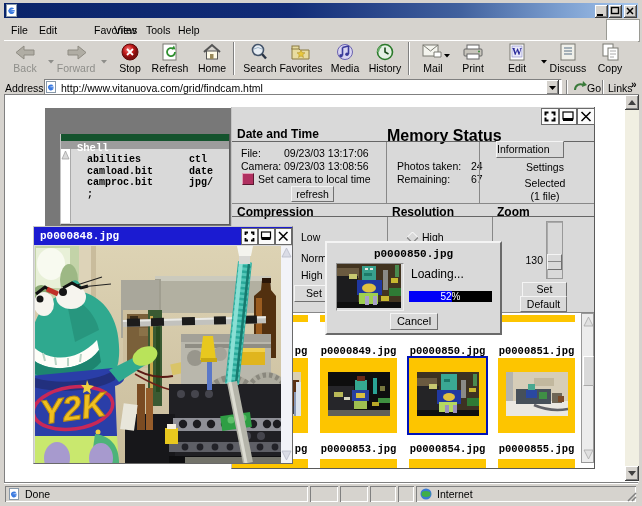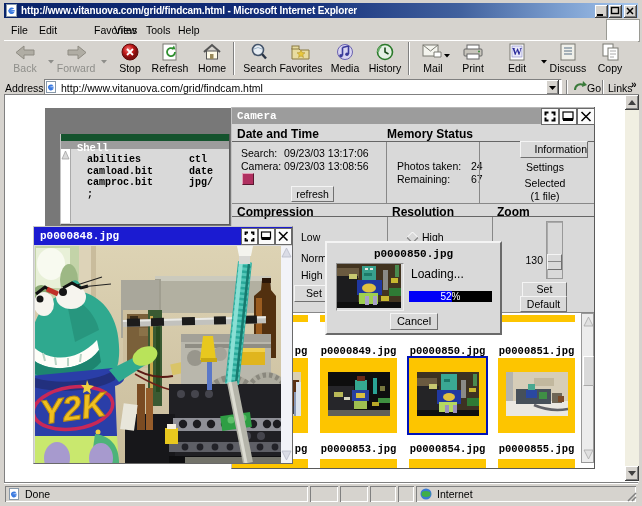--- a/index.html
+++ b/index.html
@@ -12,21 +12,20 @@
 </style></head><body>
 <div id="s">
 
 <div class="abs" style="left:4px;top:3px;width:634px;height:15px;background:linear-gradient(90deg,#0a246a 0%,#122c78 45%,#41619e 72%,#7c9fd0 88%,#a8c8ee 100%);"></div>
 <div class="abs" style="left:6px;top:4px;width:13px;height:13px;">
 <svg width="13" height="13">
         <rect x="0.5" y="0.5" width="10" height="12" fill="#fff" stroke="#8899aa"></rect>
         <path d="M8.5 8.2 a3.2 3.2 0 1 1 -0.4 -3.4 l-5.2 1.8 z" fill="#3a7ae0"></path>
         <path d="M2.5 6.8 h6.2" stroke="#3a7ae0" stroke-width="1.4"></path>
       </svg></div>
-<div class="abs" style="left:21px;top:4px;width:570px;height:14px;color:#fff;font-weight:bold;font-size:10px;letter-spacing:-0.15px;line-height:14px;white-space:nowrap;">http://www.vitanuova.com/grid/findcam.html - Microsoft Internet Explorer</div>
 
 <div class="abs raised" style="left:595px;top:5px;width:13px;height:13px;background:#d6d3ce;"><svg width="13" height="13">
         <rect x="2" y="9" width="6" height="2" fill="#000"></rect>
       </svg></div>
 <div class="abs raised" style="left:609px;top:5px;width:13px;height:13px;background:#d6d3ce;"><svg width="13" height="13">
         <rect x="2.5" y="2.5" width="7" height="6" fill="none" stroke="#000" stroke-width="1.4"></rect>
       </svg></div>
 <div class="abs raised" style="left:624px;top:5px;width:13px;height:13px;background:#d6d3ce;"><svg width="13" height="13">
         <path d="M3 3 L9 9 M9 3 L3 9" stroke="#000" stroke-width="1.5"></path>
       </svg></div>
@@ -199,50 +198,50 @@
 <div class="abs" style="left:0px;top:16px;width:9px;height:11px;"><svg width="9" height="11">
             <path d="M4.5 1 L8 9 H1 Z" fill="#d9d9d9" stroke="#999" stroke-width=".7"></path>
           </svg></div>
 <div class="abs mono" style="left:26px;top:20px;font-weight:bold;font-size:10px;line-height:11.5px;white-space:pre;">abilities        ctl
 camload.bit      date
 camproc.bit      jpg/
 ;</div>
 </div>
 
 <div class="abs" style="left:231px;top:107px;width:364px;height:362px;background:#d9d9d9;border:1px solid #5a5a5a;border-top:none;box-sizing:border-box;font-size:10.5px;border-color:#c4c4c4 #5a5a5a #5a5a5a #c4c4c4;border-top:none;">
-<div class="abs mono" style="left:0;top:0;width:362px;height:17px;background:#9c9c9c;color:#fff;font-weight:bold;font-size:11px;line-height:17px;padding-left:5px;box-sizing:border-box;border-top:1px solid #b8b8b8;">Camera</div>
 
 <div class="abs" style="left:309px;top:1px;width:16px;height:15px;background:#fbfbfb;border:1px solid #6a6a6a;"><svg width="16" height="15">
             <path d="M3.5 6.5 v-3 h3 M9.5 3.5 h3 v3 M12.5 8.5 v3 h-3 M6.5 11.5 h-3 v-3" fill="none" stroke="#000" stroke-width="2"></path>
           </svg></div>
 <div class="abs" style="left:327px;top:1px;width:16px;height:15px;background:#fbfbfb;border:1px solid #6a6a6a;"><svg width="16" height="15">
             <rect x="3" y="3" width="10" height="7" fill="none" stroke="#000" stroke-width="1.2"></rect>
             <rect x="3" y="9" width="10" height="3" fill="#000"></rect>
           </svg></div>
 <div class="abs" style="left:345px;top:1px;width:16px;height:15px;background:#fbfbfb;border:1px solid #6a6a6a;"><svg width="16" height="15">
             <path d="M3.5 3 L12.5 12 M12.5 3 L3.5 12" stroke="#000" stroke-width="1.5"></path>
           </svg></div>
 
 <div class="abs" style="left:5px;top:20px;font-weight:bold;font-size:12px;">Date and Time</div>
-<div class="abs" style="left:155px;top:20px;font-weight:bold;font-size:12px;">Memory Status</div>
+<div class="abs" style="left:155px;top:20px;font-weight:bold;font-size:16px;">Memory Status</div>
 <div class="abs" style="left:0;top:34px;width:362px;height:1px;background:#666;"></div>
 
-<div class="abs" style="left:9px;top:40px;">Search:</div>
+<div class="abs" style="left:9px;top:40px;">File:</div>
 <div class="abs" style="left:52px;top:40px;">09/23/03 13:17:06</div>
 <div class="abs" style="left:9px;top:53px;">Camera:</div>
 <div class="abs" style="left:52px;top:53px;">09/23/03 13:08:56</div>
 <div class="abs" style="left:10px;top:66px;width:10px;height:10px;background:#b03060;border-top:1px solid #e0a0b8;border-left:1px solid #e0a0b8;border-right:1px solid #5a1830;border-bottom:1px solid #5a1830;"></div>
+<div class="abs" style="left:26px;top:66px;">Set camera to local time</div>
 <div class="abs tkraised" style="left:59px;top:79px;width:41px;height:14px;text-align:center;line-height:14px;">refresh</div>
 
 <div class="abs" style="left:165px;top:53px;">Photos taken:</div>
 <div class="abs" style="left:239px;top:53px;">24</div>
 <div class="abs" style="left:165px;top:66px;">Remaining:</div>
 <div class="abs" style="left:239px;top:66px;">67</div>
 
-<div class="abs tkraised" style="left:288px;top:34px;width:66px;height:15px;text-align:right;line-height:15px;">Information</div>
+<div class="abs tkraised" style="left:264px;top:34px;width:66px;height:15px;text-align:left;line-height:15px;">Information</div>
 <div class="abs" style="left:280px;top:54px;width:66px;text-align:center;">Settings</div>
 <div class="abs" style="left:280px;top:70px;width:66px;text-align:center;">Selected</div>
 <div class="abs" style="left:280px;top:83px;width:66px;text-align:center;">(1 file)</div>
 
 <div class="abs" style="left:154px;top:35px;width:1px;height:61px;background:#888;"></div>
 <div class="abs" style="left:247px;top:35px;width:1px;height:61px;background:#888;"></div>
 <div class="abs" style="left:0;top:96px;width:362px;height:1px;background:#888;"></div>
 
 <div class="abs" style="left:5px;top:98px;font-weight:bold;font-size:12px;">Compression</div>
 <div class="abs" style="left:160px;top:98px;font-weight:bold;font-size:12px;">Resolution</div>

